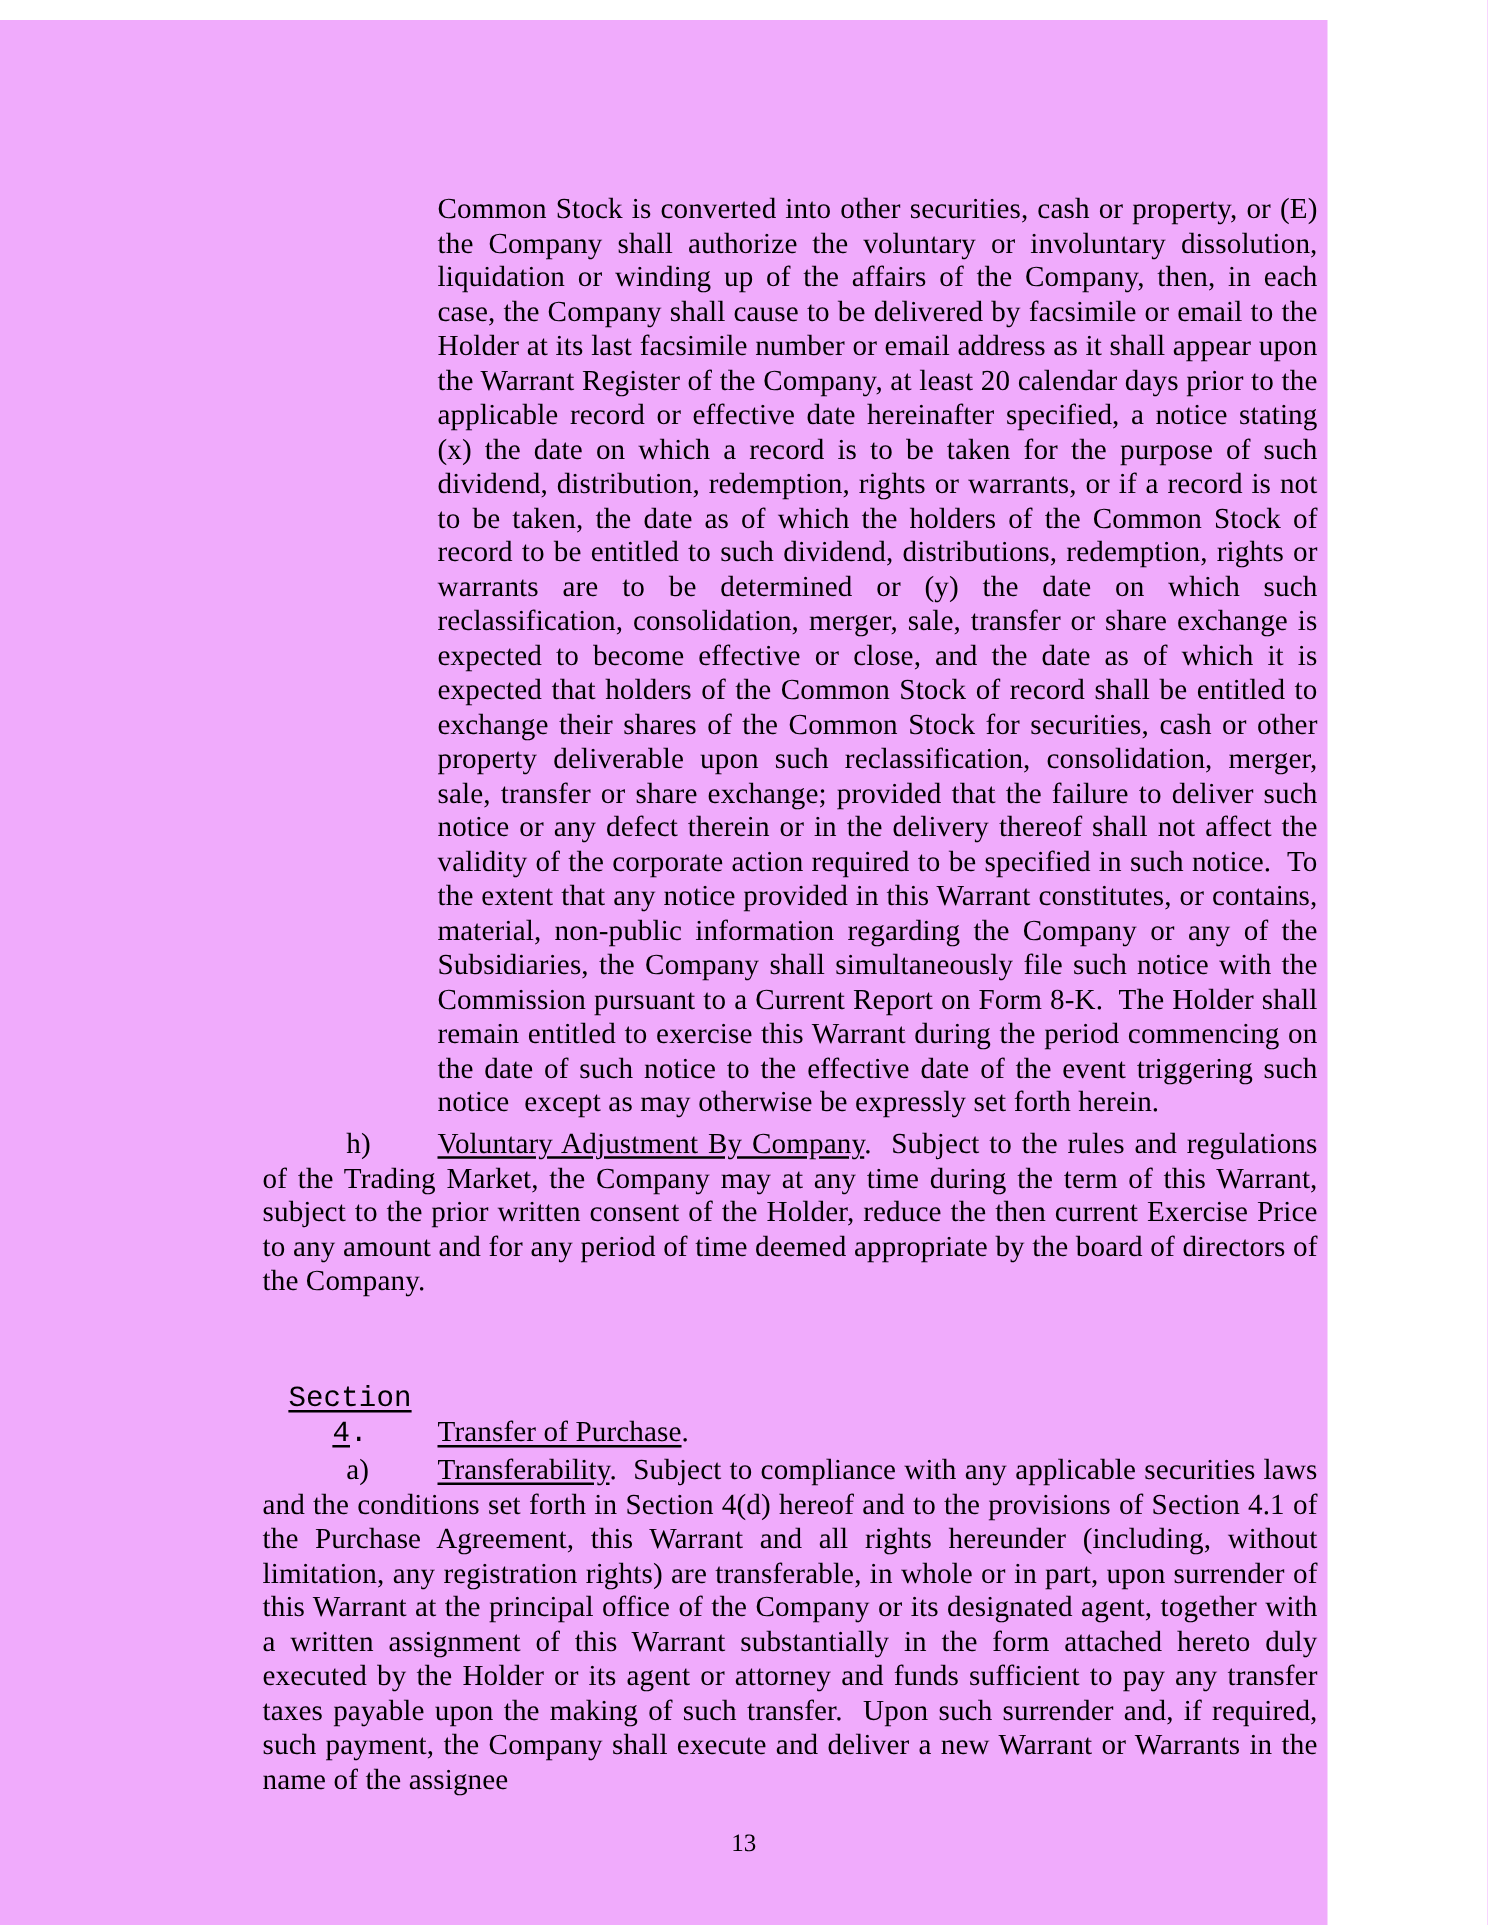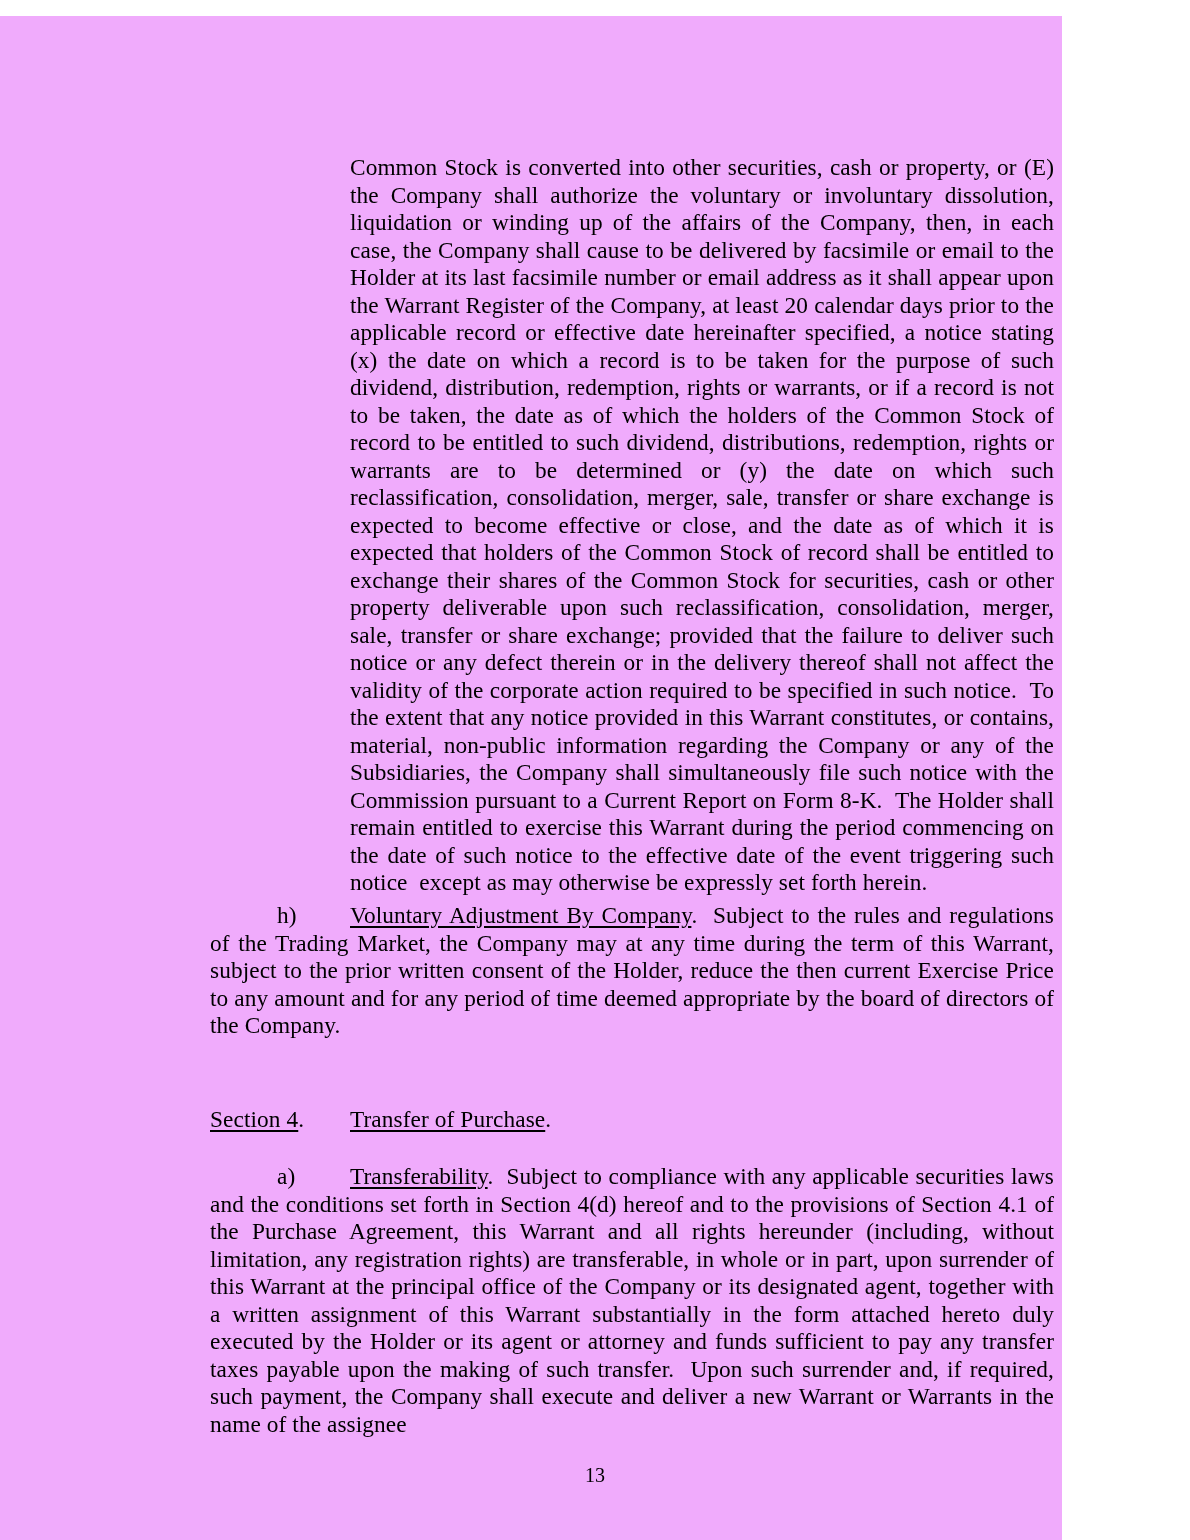--- a/index.html
+++ b/index.html
@@ -62,21 +62,22 @@
   }
   .clause-label {
     display: inline-block;
     width: 73px;
     text-indent: 0;
     text-align: left;
   }
   .section-cell {
     display: inline-block;
     width: 140px;
-    text-align: left;
+    text-align: center;
+    font-family: Liberation Mono, monospace;
   }
   .u {
     text-decoration: underline;
     text-underline-offset: 3px;
   }
 </style>
 </head>
 <body>
 
 <div class="page">

